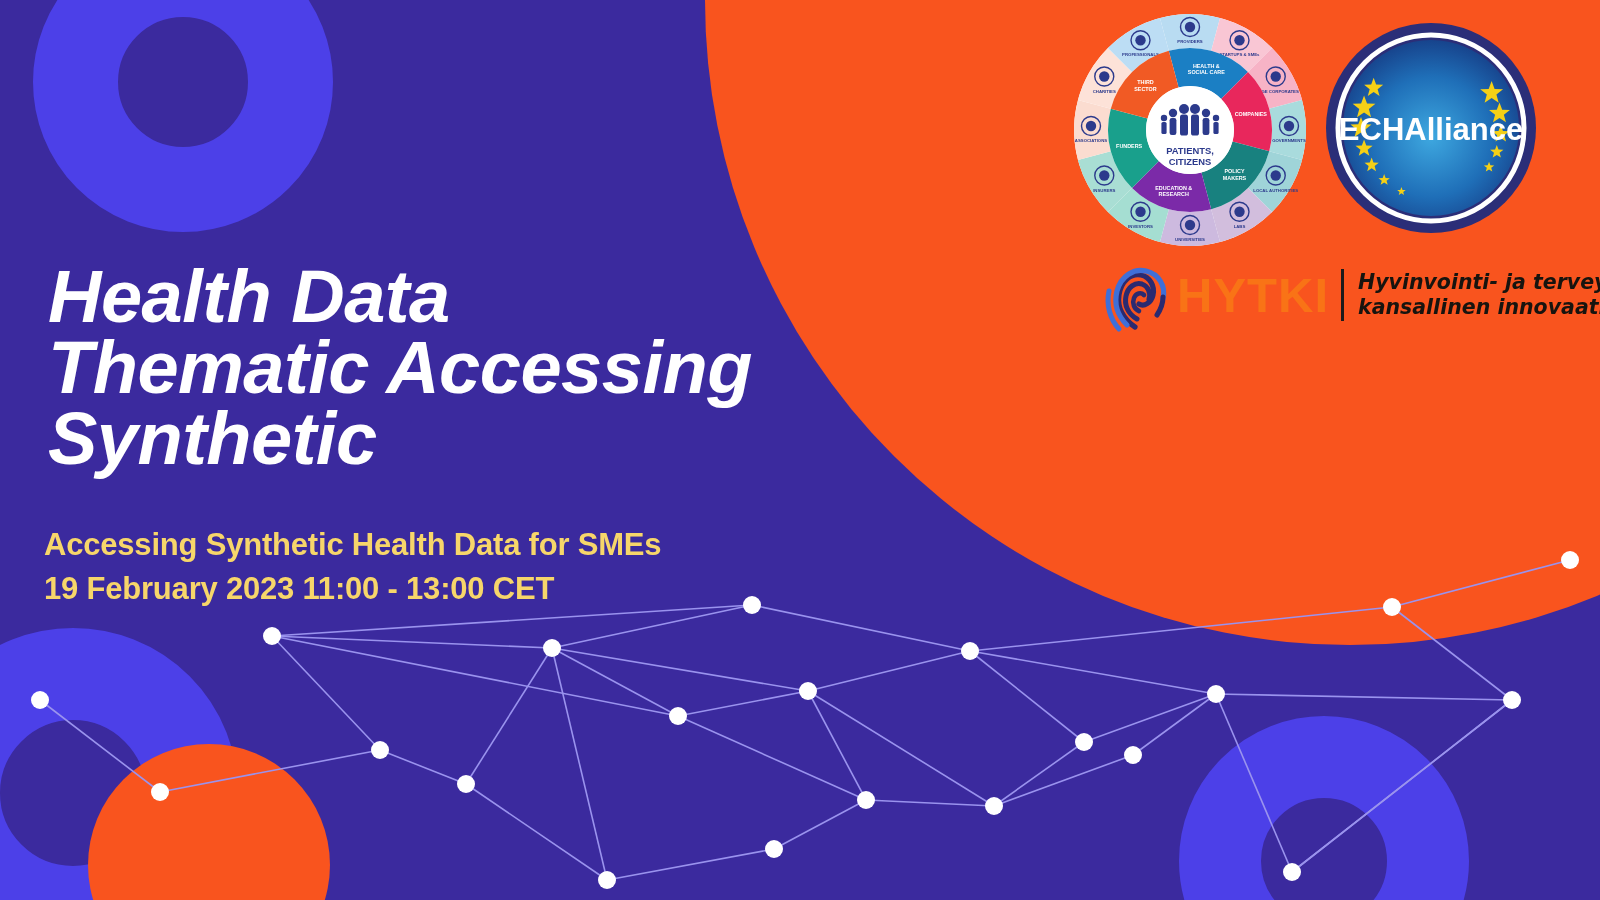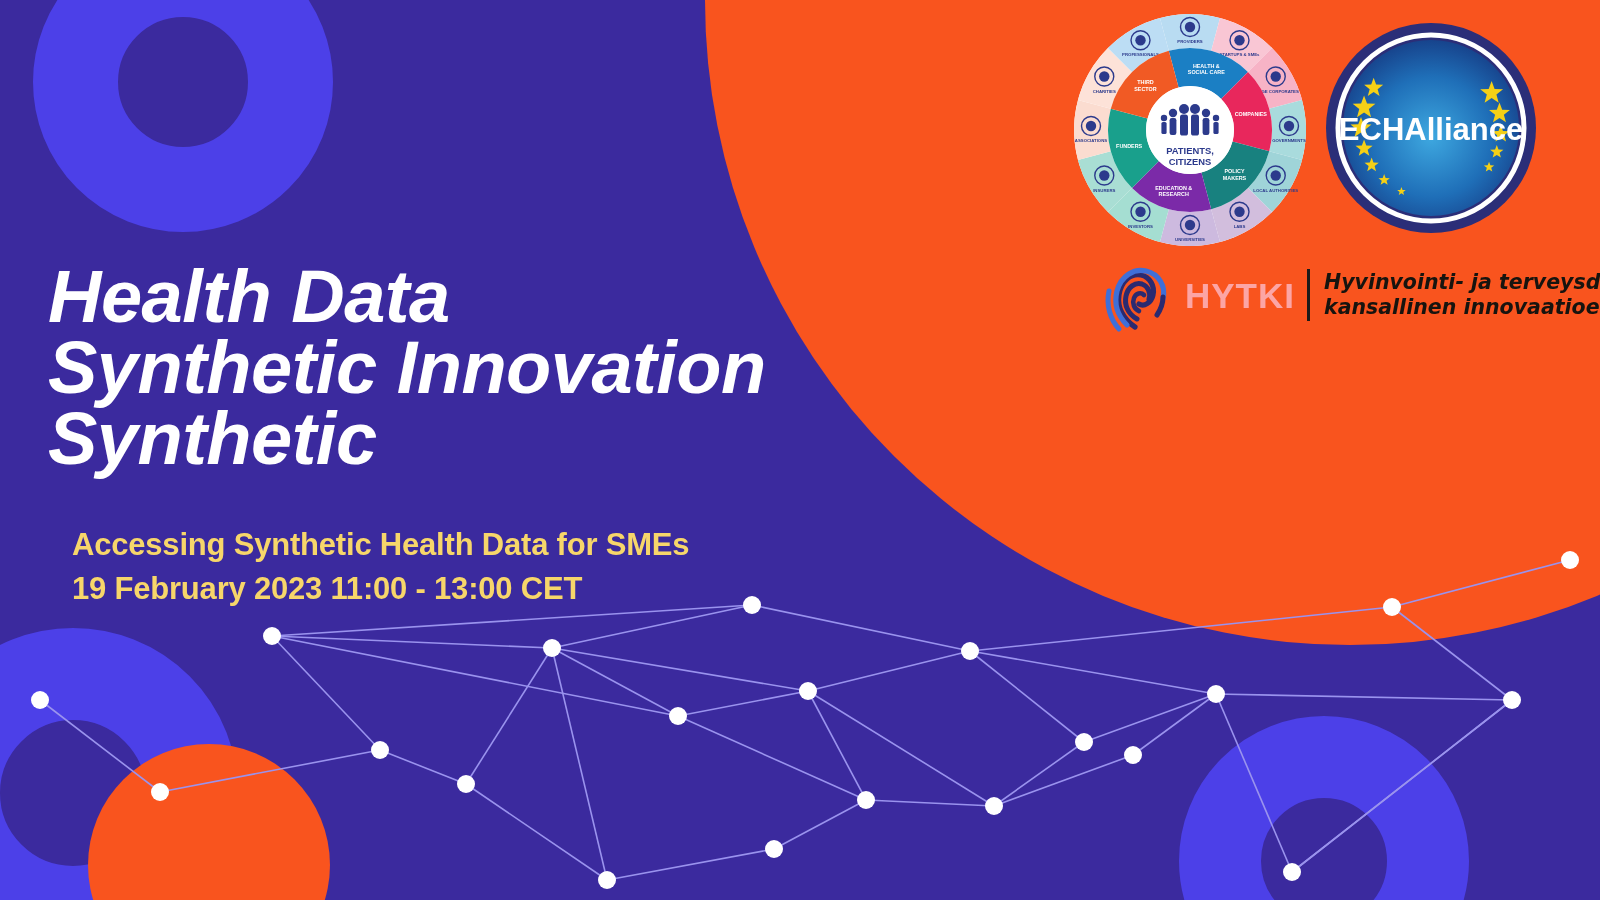--- a/index.html
+++ b/index.html
@@ -32,31 +32,31 @@
   .headline{position:absolute;left:44px;top:257px;width:960px;}
   .headline h1{
     margin:4px;color:#ffffff;font-weight:700;font-size:74px;line-height:0.96;
     letter-spacing:-0.5px;
     font-style:italic;
   }
   .headline h1 span{display:block;}
   .subblock{position:absolute;left:44px;top:523px;}
   .subblock div{
     color:#f7d66a;font-weight:700;font-size:31px;line-height:1.42;
-    letter-spacing:-0.2px;white-space:nowrap;margin-left:28px;
+    letter-spacing:-0.2px;white-space:nowrap;
   }
 
   
   .wheel-logo{position:absolute;left:1074px;top:14px;width:232px;height:232px;}
   .ech-logo{position:absolute;left:1325px;top:22px;width:212px;height:212px;}
   .hytki{position:absolute;left:1093px;top:253px;width:500px;height:84px;display:flex;align-items:center;}
   .hytki-mark{width:84px;height:84px;flex:0 0 84px;}
   .hytki-word{
-    font-size:35px;font-weight:700;color:#fca5a5;letter-spacing:1px;
-    margin-left:8px;line-height:1;
+    font-size:49px;font-weight:700;color:#f97316;letter-spacing:1px;
+    margin-left:0;line-height:1;
   }
   .hytki-rule{width:3px;height:52px;background:#1b1b1b;margin:0 14px 0 12px;flex:0 0 3px;}
   .hytki-tag{
     font-size:20.5px;font-style:italic;font-weight:700;color:#17140f;
     line-height:1.22;white-space:nowrap;font-family:"DejaVu Sans", sans-serif;
   }
 </style>
 </head>
 <body>
 
@@ -127,21 +127,21 @@
         <circle cx="1292" cy="352" r="9"></circle>
         <circle cx="160" cy="272" r="9"></circle>
         <circle cx="40" cy="180" r="9"></circle>
         <circle cx="1570" cy="40" r="9"></circle>
       </g>
   </svg>
 
   <div class="headline">
     <h1>
       <span>Health Data</span>
-      <span>Synthetic Innovation</span>
+      <span>Thematic Accessing</span>
       <span>Synthetic</span>
     </h1>
   </div>
 
   <div class="subblock">
     <div>Accessing Synthetic Health Data for SMEs</div>
     <div>19 February 2023 11:00 - 13:00 CET</div>
   </div>
 
   <svg class="wheel-logo" viewBox="0 0 232 232">

